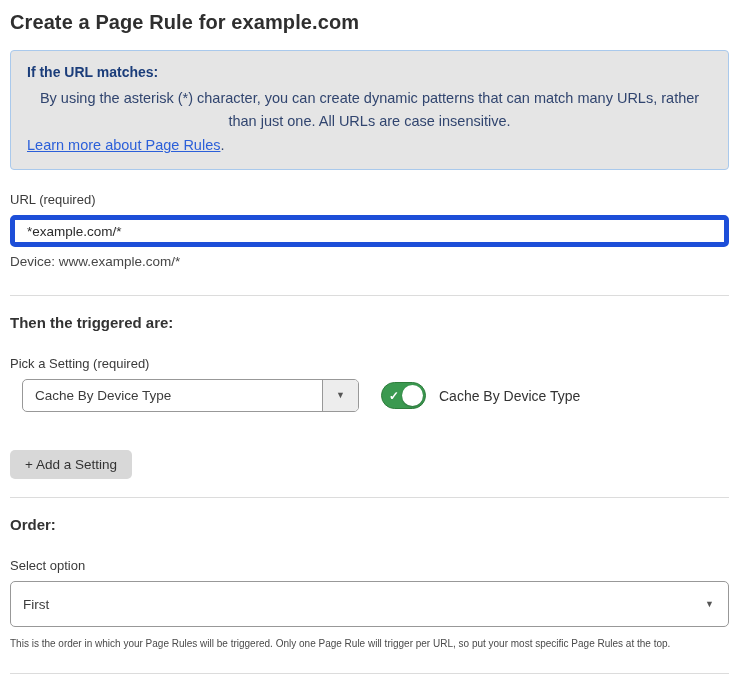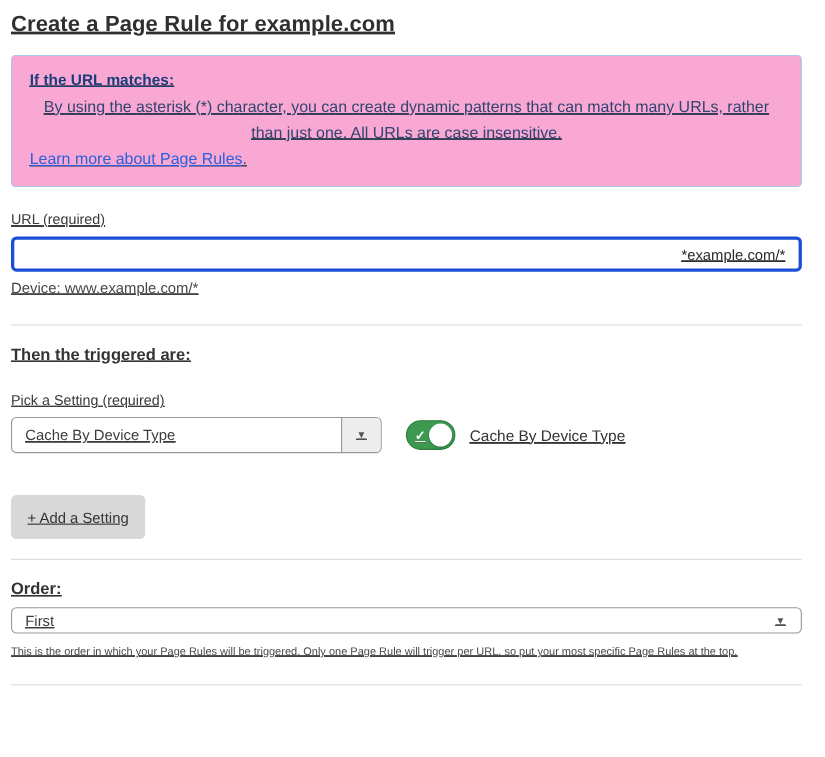--- a/index.html
+++ b/index.html
@@ -1,36 +1,36 @@
 <!DOCTYPE html>
 <html><head>
 <meta charset="utf-8">
 <style>
-  * { margin: 0; padding: 0; box-sizing: border-box; text-decoration: underline; }
+  * { margin: 0; padding: 0; box-sizing: border-box; }
   html, body { background: #ffffff; }
   body {
     width: 750px;
     height: 688px;
     font-family: "Liberation Sans", sans-serif;
     color: #363636;
     overflow: hidden;
   }
   .container { padding: 8px 21px 0 10px; }
 
   h1.page-title {
     font-size: 20px;
     line-height: 28px;
     font-weight: 700;
     color: #2f2f2f;
     letter-spacing: 0.1px;
   }
 
   .info-box {
     margin-top: 14px;
-    background: #f9a8d4;
+    background: #e5e5e5;
     border: 1px solid #a9c9ec;
     border-radius: 4px;
     padding: 13px 16px 12px 16px;
   }
   .info-heading {
     font-size: 14px;
     font-weight: 700;
     color: #1b3d7a;
     margin-bottom: 7px;
   }
@@ -57,29 +57,28 @@
     font-size: 13px;
     color: #3a3a3a;
   }
   .url-label { margin-top: 22px; }
 
   .text-input {
     display: block;
     margin-top: 8px;
     width: 100%;
     height: 32px;
-    border: 3px solid #1d4ed8;
+    border: 5px solid #1d4ed8;
     border-radius: 5px;
     padding: 0 12px;
     font-family: "Liberation Sans", sans-serif;
     font-size: 13.5px;
     color: #2b2b2b;
     background: #fff;
     outline: none;
-    text-align: right;
   }
   .field-helper {
     margin-top: 7px;
     font-size: 13.5px;
     color: #474747;
   }
 
   .divider {
     border: none;
     border-top: 1px solid #dcdcdc;
@@ -94,20 +93,21 @@
     font-size: 15px;
     font-weight: 700;
     color: #333333;
   }
   .picker-label { margin-top: 25px; }
 
   .setting-row {
     margin-top: 8px;
     display: flex;
     align-items: center;
+    margin-left: 12px;
   }
   .dropdown {
     width: 337px;
     height: 33px;
     border: 1px solid #989898;
     border-radius: 5px;
     background: #ffffff;
     display: flex;
     align-items: stretch;
     overflow: hidden;
@@ -169,38 +169,38 @@
   .toggle-label {
     margin-left: 13px;
     font-size: 14px;
     color: #333333;
   }
 
   .btn {
     display: inline-flex;
     align-items: center;
     justify-content: center;
-    height: 40px;
+    height: 29px;
     padding: 0 15px;
     border: none;
     border-radius: 5px;
     font-family: "Liberation Sans", sans-serif;
     font-size: 13.5px;
     color: #333333;
     background: #d8d8d8;
     cursor: pointer;
     white-space: nowrap;
   }
   .add-setting-btn { margin-top: 38px; }
 
   .select-label { margin-top: 25px; }
   .select-box {
     margin-top: 8px;
     width: 100%;
-    height: 24px;
+    height: 46px;
     border: 1px solid #989898;
     border-radius: 5px;
     background: #ffffff;
     display: flex;
     align-items: center;
     justify-content: space-between;
     padding: 0 14px 0 12px;
     cursor: pointer;
   }
   .select-value {
@@ -250,20 +250,21 @@
     </div>
     <div class="toggle-label">Cache By Device Type</div>
   </div>
 
   <button class="btn add-setting-btn">+ Add a Setting</button>
 
   <hr class="divider divider-2">
 
   <div class="section-heading">Order:</div>
 
+  <div class="field-label select-label">Select option</div>
 
   <div class="select-box">
     <span class="select-value">First</span>
     <span class="arrow-glyph">▼</span>
   </div>
 
   <div class="order-helper">This is the order in which your Page Rules will be triggered. Only one Page Rule will trigger per URL, so put your most specific Page Rules at the top.</div>
 
   <hr class="divider divider-3">
 

